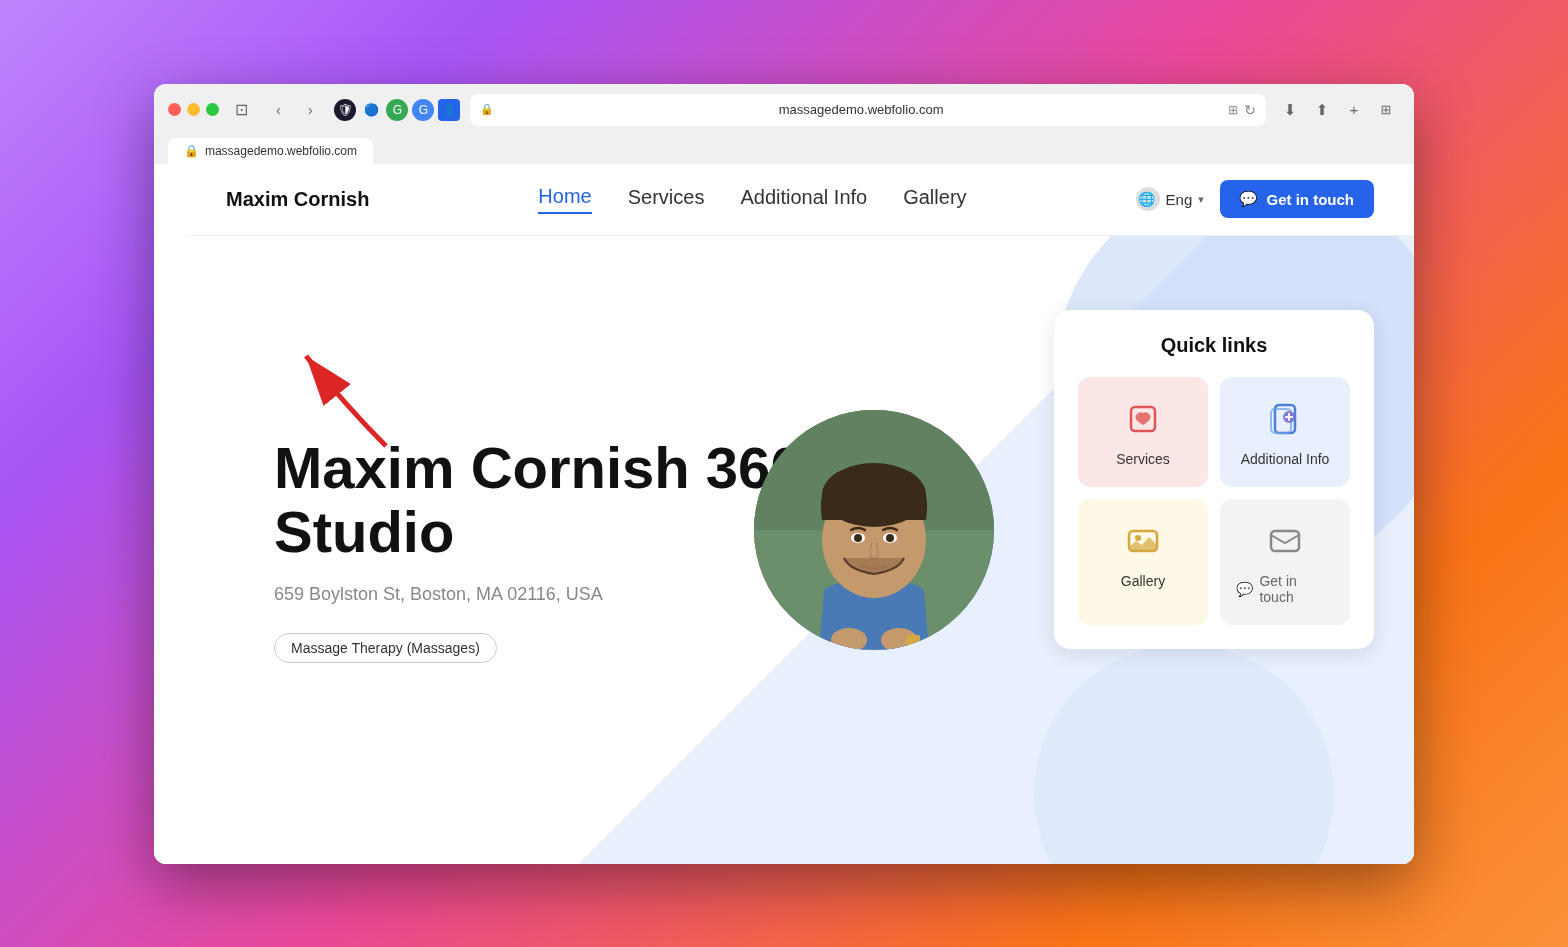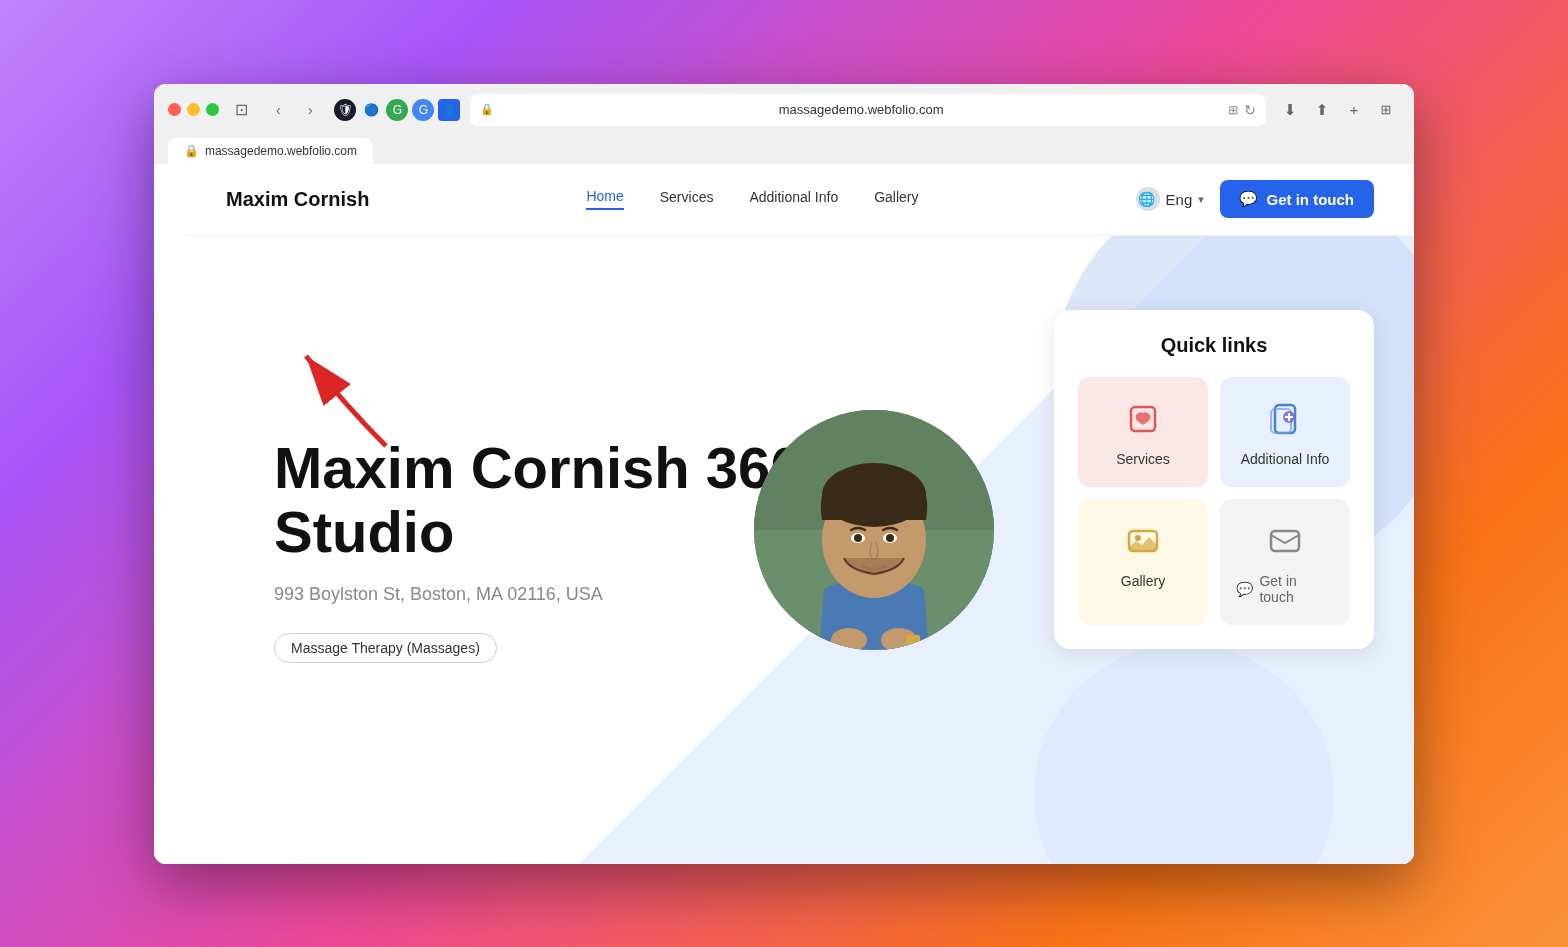--- a/index.html
+++ b/index.html
@@ -171,21 +171,21 @@
     }
 
     .nav-links {
       display: flex;
       align-items: center;
       gap: 36px;
       margin: 0 auto;
     }
 
     .nav-link {
-      font-size: 14px;
+      font-size: 20px;
       color: #333;
       text-decoration: none;
       cursor: pointer;
       padding-bottom: 4px;
     }
 
     .nav-link.active {
       color: #2563eb;
       border-bottom: 2px solid #2563eb;
     }
@@ -501,21 +501,21 @@
             <marker id="arrowhead" markerWidth="10" markerHeight="7" refX="10" refY="3.5" orient="auto">
               <polygon points="0 0, 10 3.5, 0 7" fill="#dc2626"></polygon>
             </marker>
           </defs>
           <path d="M 140 120 Q 100 80 60 30" stroke="#dc2626" stroke-width="5" fill="none" marker-end="url(#arrowhead)"></path>
         </svg>
       </div>
 
       <div class="hero-left">
         <h1 class="hero-title">Maxim Cornish 360 Studio</h1>
-        <p class="hero-address">993 Boylston St, Boston, MA 02116, USA</p>
+        <p class="hero-address">659 Boylston St, Boston, MA 02116, USA</p>
         <div class="hero-tag">Massage Therapy (Massages)</div>
       </div>
 
       <div class="hero-right">
         <div class="hero-right-wrapper">
 
           <div class="profile-photo-container">
             <div class="profile-photo">
               
               <svg width="240" height="240" viewBox="0 0 240 240" xmlns="http://www.w3.org/2000/svg">

